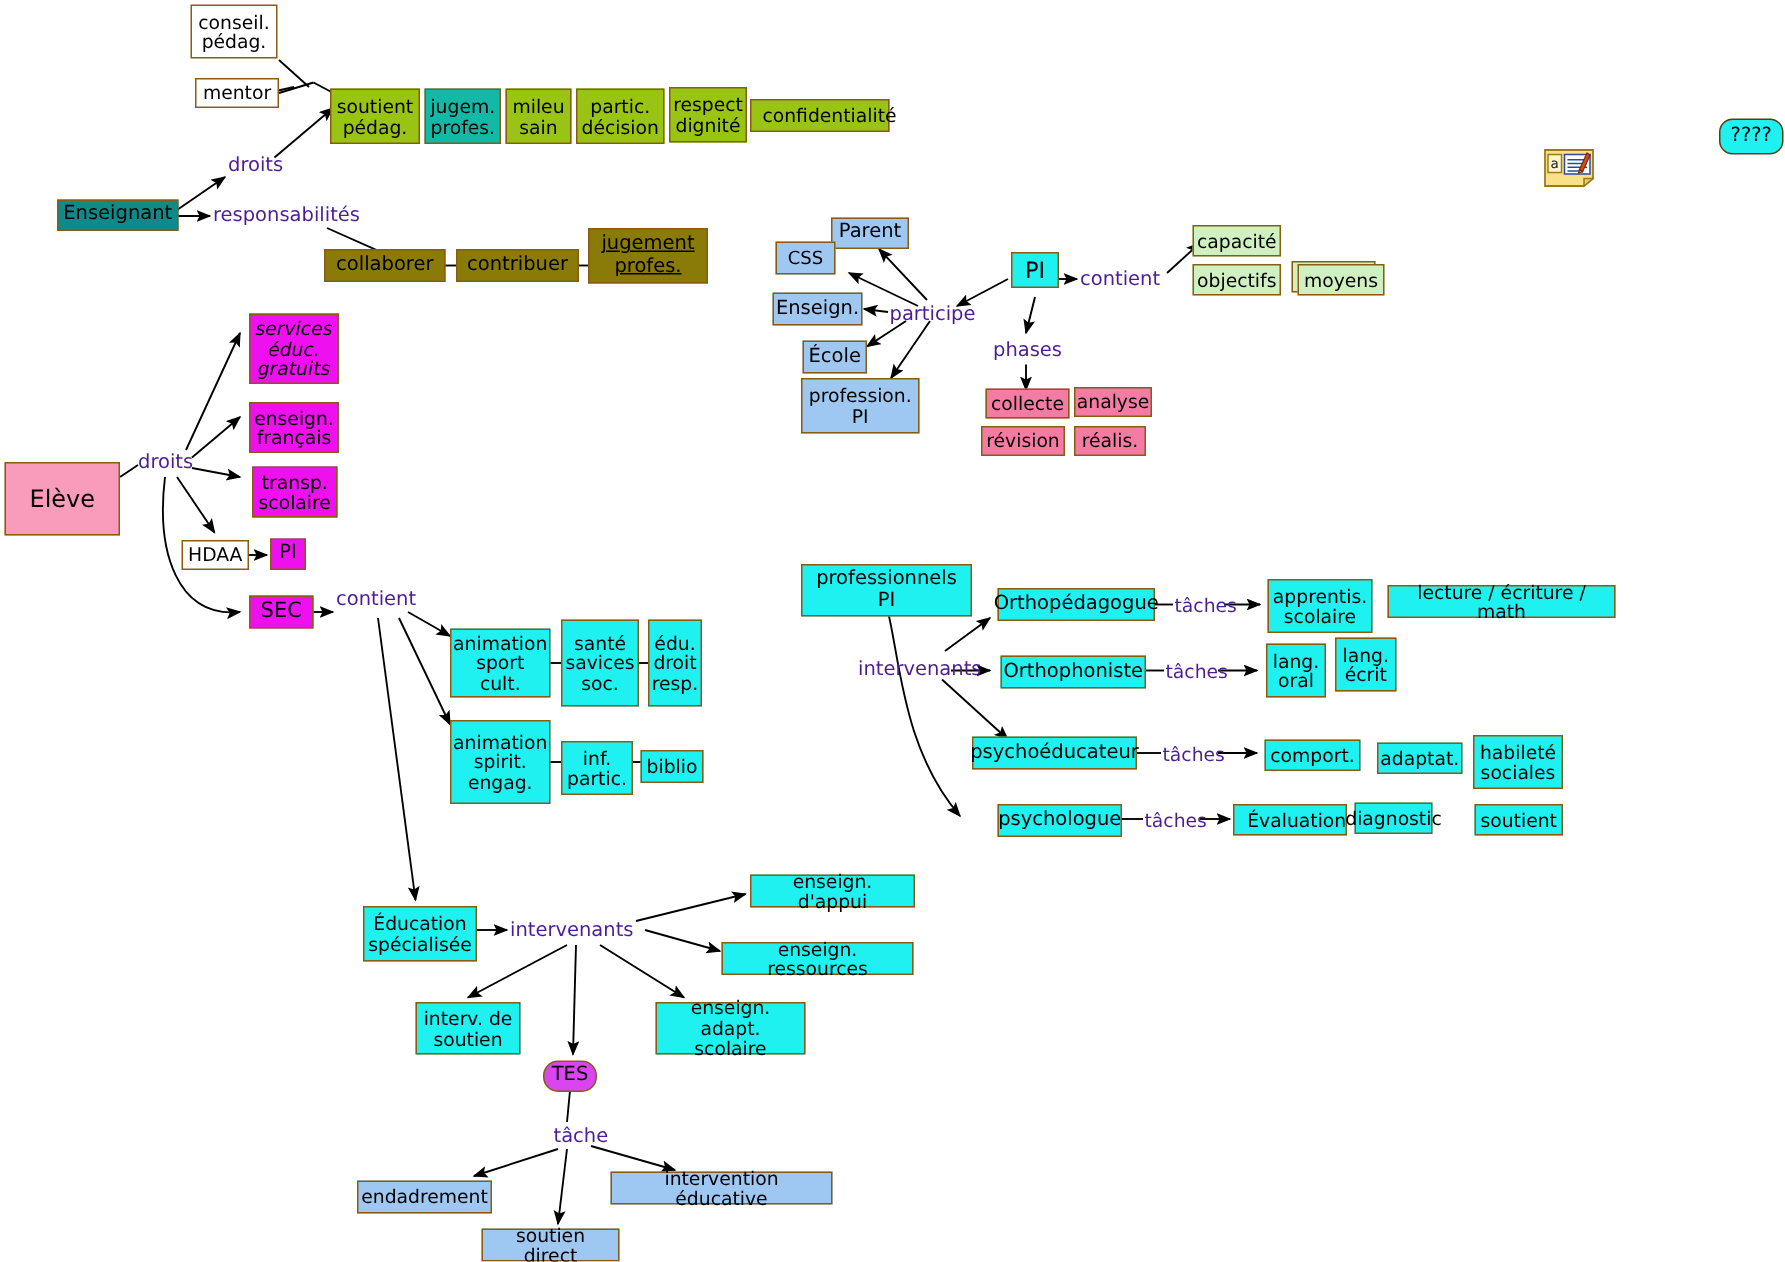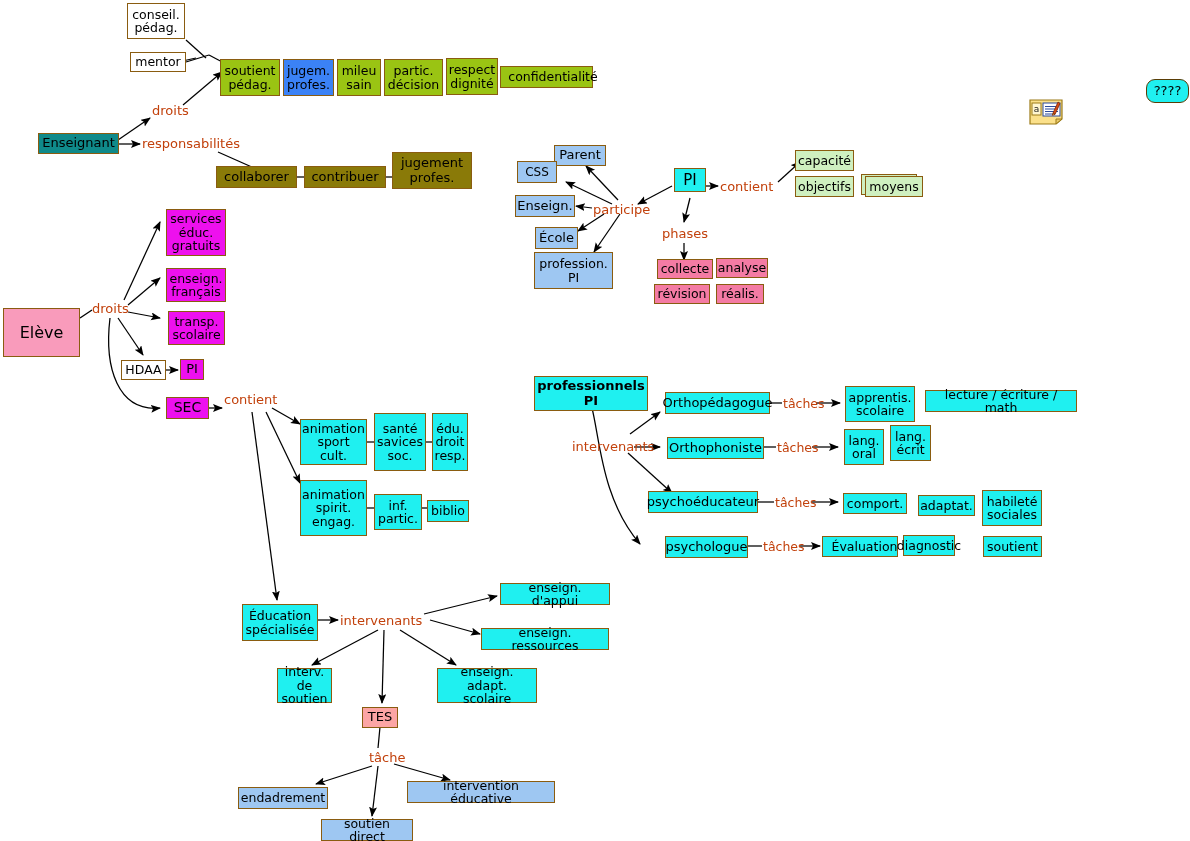--- a/index.html
+++ b/index.html
@@ -3,21 +3,21 @@
 <meta charset="utf-8">
 <style>
   html,body{margin:0;padding:0;background:#ffffff;}
   body{width:1190px;height:841px;position:relative;overflow:hidden;
        font-family:"DejaVu Sans","Liberation Sans",sans-serif;}
   #canvas{position:absolute;left:0;top:0;width:1190px;height:841px;}
   svg#edges{position:absolute;left:0;top:0;width:1190px;height:841px;pointer-events:none;}
   .node{position:absolute;box-sizing:border-box;border:1px solid #8a5c10;
         display:flex;align-items:center;justify-content:center;text-align:center;
         color:#000;line-height:1.08;padding:1px 3px;}
-  .lbl{position:absolute;color:#c2410c;white-space:nowrap;background:transparent;}
+  .lbl{position:absolute;color:#4c1d95;white-space:nowrap;background:transparent;}
   .note-icon{position:absolute;width:34px;height:26px;}
   .rounded{border-radius:9px;border:1px solid #5a3d06;}
 </style>
 </head>
 <body>
 
 <div id="canvas">
 
   <svg id="edges" viewBox="0 0 1190 841">
     <defs>
@@ -108,40 +108,40 @@
   <div class="node" style="left:130px;top:52px;width:56px;height:20px;background:#ffffff;font-size:12.5px;">mentor</div>
 
   <div class="node" style="left:38px;top:133px;width:81px;height:21px;background:#0f8a8a;font-size:13px;">Enseignant</div>
 
   <div class="lbl" style="left:152px;top:103px;font-size:13px;">droits</div>
 
   <div class="lbl" style="left:142px;top:136px;font-size:13px;">responsabilités</div>
 
   <div class="node" style="left:220px;top:59px;width:60px;height:37px;background:#9ac413;font-size:12.5px;white-space:pre-line;">soutient
 pédag.</div>
-  <div class="node" style="left:283px;top:59px;width:51px;height:37px;background:#3b82f6;font-size:12.5px;white-space:pre-line;">jugem.
+  <div class="node" style="left:283px;top:59px;width:51px;height:37px;background:#14b8a6;font-size:12.5px;white-space:pre-line;">jugem.
 profes.</div>
   <div class="node" style="left:337px;top:59px;width:44px;height:37px;background:#9ac413;font-size:12.5px;white-space:pre-line;">mileu
 sain</div>
   <div class="node" style="left:384px;top:59px;width:59px;height:37px;background:#9ac413;font-size:12.5px;white-space:pre-line;">partic.
 décision</div>
   <div class="node" style="left:446px;top:58px;width:52px;height:37px;background:#9ac413;font-size:12.5px;white-space:pre-line;">respect
 dignité</div>
   <div class="node" style="left:500px;top:66px;width:93px;height:22px;background:#9ac413;font-size:12.5px;padding-left:16px;">confidentialité</div>
 
   <div class="node" style="left:216px;top:166px;width:81px;height:22px;background:#8a7a08;font-size:13px;">collaborer</div>
   <div class="node" style="left:304px;top:166px;width:82px;height:22px;background:#8a7a08;font-size:13px;">contribuer</div>
-  <div class="node" style="left:392px;top:152px;width:80px;height:37px;background:#8a7a08;font-size:13px;white-space:pre-line;">jugement
+  <div class="node" style="left:392px;top:152px;width:80px;height:37px;background:#8a7a08;font-size:13px;white-space:pre-line;text-decoration:underline;">jugement
 profes.</div>
 
   <div class="node" style="left:3px;top:308px;width:77px;height:49px;background:#f99bbb;font-size:16px;">Elève</div>
 
   <div class="lbl" style="left:92px;top:301px;font-size:13px;">droits</div>
 
-  <div class="node" style="left:166px;top:209px;width:60px;height:47px;background:#ee10ee;font-size:12.5px;white-space:pre-line;">services
+  <div class="node" style="left:166px;top:209px;width:60px;height:47px;background:#ee10ee;font-size:12.5px;white-space:pre-line;font-style:italic;">services
 éduc.
 gratuits</div>
   <div class="node" style="left:166px;top:268px;width:60px;height:34px;background:#ee10ee;font-size:12.5px;white-space:pre-line;">enseign.
 français</div>
   <div class="node" style="left:168px;top:311px;width:57px;height:34px;background:#ee10ee;font-size:12.5px;white-space:pre-line;">transp.
 scolaire</div>
 
   <div class="node" style="left:121px;top:360px;width:45px;height:20px;background:#ffffff;font-size:12.5px;">HDAA</div>
   <div class="node" style="left:180px;top:359px;width:24px;height:21px;background:#ee10ee;font-size:13px;">PI</div>
 
@@ -165,26 +165,26 @@
 partic.</div>
   <div class="node" style="left:427px;top:500px;width:42px;height:22px;background:#1ff0f0;font-size:12.5px;">biblio</div>
 
   <div class="node" style="left:242px;top:604px;width:76px;height:37px;background:#1ff0f0;font-size:12.5px;white-space:pre-line;">Éducation
 spécialisée</div>
 
   <div class="lbl" style="left:340px;top:613px;font-size:13px;">intervenants</div>
 
   <div class="node" style="left:500px;top:583px;width:110px;height:22px;background:#1ff0f0;font-size:12.5px;">enseign. d'appui</div>
   <div class="node" style="left:481px;top:628px;width:128px;height:22px;background:#1ff0f0;font-size:12.5px;">enseign. ressources</div>
-  <div class="node" style="left:277px;top:668px;width:55px;height:35px;background:#1ff0f0;font-size:12.5px;white-space:pre-line;">interv. de
+  <div class="node" style="left:277px;top:668px;width:70px;height:35px;background:#1ff0f0;font-size:12.5px;white-space:pre-line;">interv. de
 soutien</div>
   <div class="node" style="left:437px;top:668px;width:100px;height:35px;background:#1ff0f0;font-size:12.5px;white-space:pre-line;">enseign.
 adapt. scolaire</div>
 
-  <div class="node" style="left:362px;top:707px;width:36px;height:21px;background:#fca5a5;font-size:13px;">TES</div>
+  <div class="node" style="left:362px;top:707px;width:36px;height:21px;background:#d946ef;font-size:13px;border-radius:10px;">TES</div>
 
   <div class="lbl" style="left:369px;top:750px;font-size:13px;">tâche</div>
 
   <div class="node" style="left:238px;top:787px;width:90px;height:22px;background:#9ec7f2;font-size:12.5px;">endadrement</div>
   <div class="node" style="left:321px;top:819px;width:92px;height:22px;background:#9ec7f2;font-size:12.5px;">soutien direct</div>
   <div class="node" style="left:407px;top:781px;width:148px;height:22px;background:#9ec7f2;font-size:12.5px;">intervention éducative</div>
 
   <div class="node" style="left:554px;top:145px;width:52px;height:21px;background:#9ec7f2;font-size:13px;">Parent</div>
   <div class="node" style="left:517px;top:161px;width:40px;height:22px;background:#9ec7f2;font-size:12px;">CSS</div>
   <div class="node" style="left:515px;top:195px;width:60px;height:22px;background:#9ec7f2;font-size:13px;">Enseign.</div>
@@ -203,21 +203,21 @@
   <div class="node" style="left:795px;top:176px;width:59px;height:21px;background:#cff0c0;font-size:12.5px;">objectifs</div>
   <div class="node" style="left:865px;top:176px;width:58px;height:21px;background:#cff0c0;font-size:12.5px;">moyens</div>
 
   <div class="lbl" style="left:662px;top:226px;font-size:13px;">phases</div>
 
   <div class="node" style="left:657px;top:259px;width:56px;height:20px;background:#f47ba4;font-size:12.5px;">collecte</div>
   <div class="node" style="left:716px;top:258px;width:52px;height:20px;background:#f47ba4;font-size:12.5px;">analyse</div>
   <div class="node" style="left:654px;top:284px;width:56px;height:20px;background:#f47ba4;font-size:12.5px;">révision</div>
   <div class="node" style="left:716px;top:284px;width:48px;height:20px;background:#f47ba4;font-size:12.5px;">réalis.</div>
 
-  <div class="node" style="left:534px;top:376px;width:114px;height:35px;background:#1ff0f0;font-size:13px;white-space:pre-line;font-weight:bold;">professionnels
+  <div class="node" style="left:534px;top:376px;width:114px;height:35px;background:#1ff0f0;font-size:13px;white-space:pre-line;">professionnels
 PI</div>
 
   <div class="lbl" style="left:572px;top:439px;font-size:13px;">intervenants</div>
 
   <div class="node" style="left:665px;top:392px;width:105px;height:22px;background:#1ff0f0;font-size:13px;">Orthopédagogue</div>
   <div class="node" style="left:667px;top:437px;width:97px;height:22px;background:#1ff0f0;font-size:13px;">Orthophoniste</div>
   <div class="node" style="left:648px;top:491px;width:110px;height:22px;background:#1ff0f0;font-size:13px;">psychoéducateur</div>
   <div class="node" style="left:665px;top:536px;width:83px;height:22px;background:#1ff0f0;font-size:13px;">psychologue</div>
 
   <div class="lbl" style="left:783px;top:396px;font-size:12.5px;">tâches</div>

